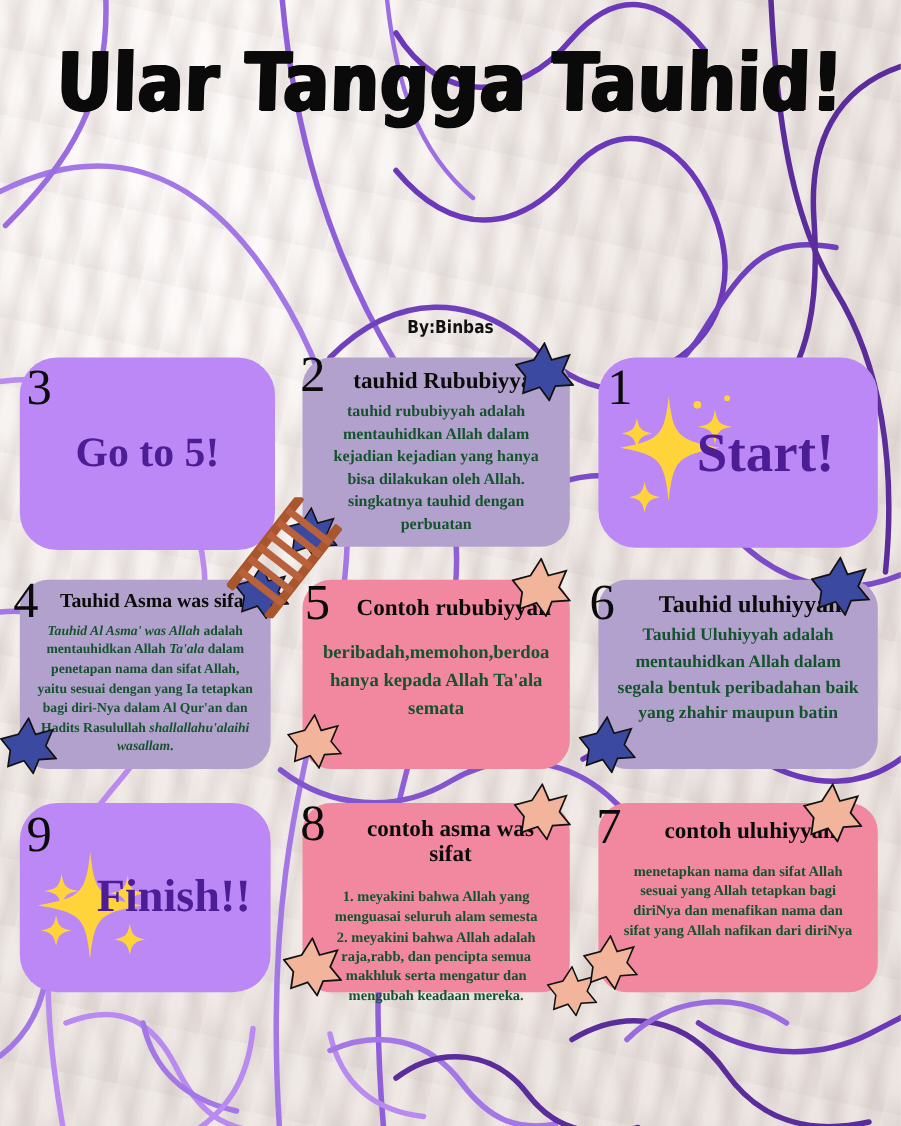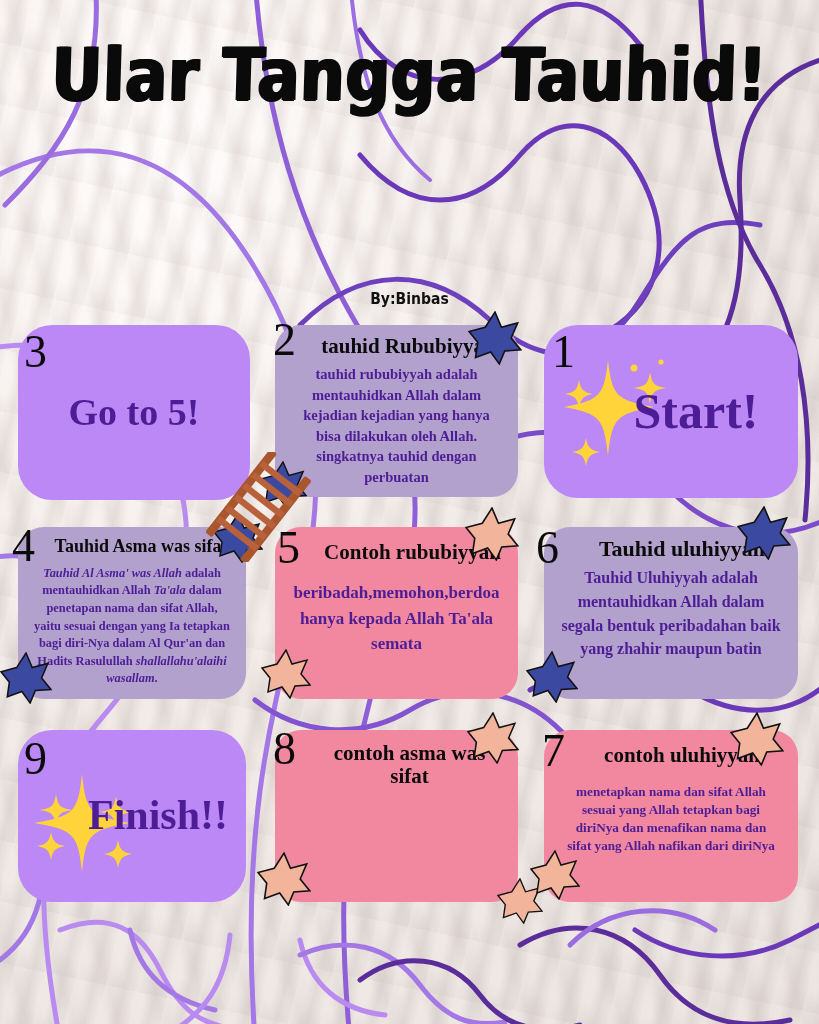--- a/index.html
+++ b/index.html
@@ -86,21 +86,21 @@
     line-height: 1.1;
     margin-top: 2px;
     z-index: 4;
     position: relative;
   }
   .card-body {
     font-family: "Liberation Serif", serif;
     font-weight: bold;
     font-size: 15.5px;
     line-height: 1.45;
-    color: #4c1d95;
+    color: #14532d;
     text-align: center;
     margin-top: 8px;
     z-index: 3;
     position: relative;
   }
   .card-body.small { font-size: 13.2px; line-height: 1.35; }
   .card-body.tiny  { font-size: 12.4px; line-height: 1.42; }
   .card-body.lg    { font-size: 17px; line-height: 1.5; }
   .card-body i { font-style: italic; }
 
@@ -242,20 +242,24 @@
     <path d="M82 26 C84 38 86 40 98 42 C86 44 84 46 82 58 C80 46 78 44 66 42 C78 40 80 38 82 26 Z" fill="#ffd43b"></path>
     <path d="M17 62 C19 72 21 74 31 76 C21 78 19 80 17 90 C15 80 13 78 3 76 C13 74 15 72 17 62 Z" fill="#ffd43b"></path>
     <path d="M84 70 C86 80 88 82 98 84 C88 86 86 88 84 98 C82 88 80 86 70 84 C80 82 82 80 84 70 Z" fill="#ffd43b"></path>
   </svg>
   <div class="big-word" style="margin-left:52px; font-size:42px;">Finish!!</div>
 </div>
 
 <div class="card shadowed pc-pink" style="left:275px; top:730px; width:243px; height:172px;">
   <div class="card-num" style="left:-2px; top:-4px;">8</div>
   <div class="card-title" style="padding-left:26px; margin-top:4px;">contoh asma was sifat</div>
+  <div class="card-body small" style="margin-top:18px;">
+    <div>1.  meyakini bahwa Allah yang menguasai seluruh alam semesta</div>
+    <div style="margin-top:1px;">2. meyakini bahwa Allah adalah raja,rabb, dan pencipta semua makhluk serta mengatur dan mengubah keadaan mereka.</div>
+  </div>
   <svg class="star" style="left:192px; top:-18px; width:52px; height:52px;" viewBox="0 0 100 100">
     <polygon points="50,2 62,30 92,22 80,50 98,72 68,74 58,98 42,76 14,86 18,58 2,38 32,30" fill="#f2b59c" stroke="#121212" stroke-width="3"></polygon>
   </svg>
   <svg class="star" style="left:-18px; top:122px; width:54px; height:54px;" viewBox="0 0 100 100">
     <polygon points="50,2 62,30 92,22 80,50 98,72 68,74 58,98 42,76 14,86 18,58 2,38 32,30" fill="#f2b59c" stroke="#121212" stroke-width="3"></polygon>
   </svg>
   <svg class="star" style="left:222px; top:148px; width:46px; height:46px;" viewBox="0 0 100 100">
     <polygon points="50,2 62,30 92,22 80,50 98,72 68,74 58,98 42,76 14,86 18,58 2,38 32,30" fill="#f2b59c" stroke="#121212" stroke-width="3"></polygon>
   </svg>
 </div>

